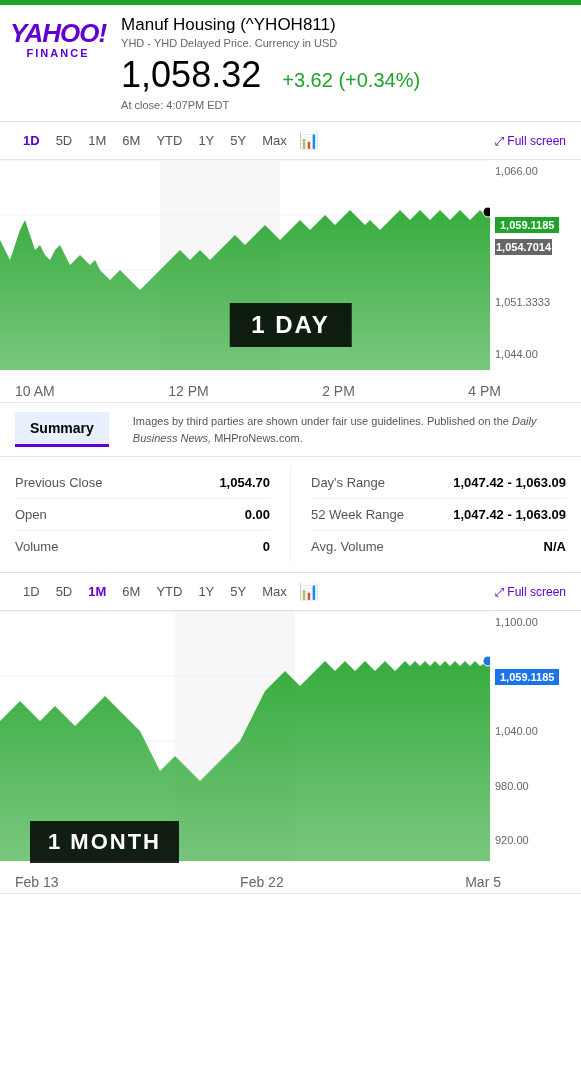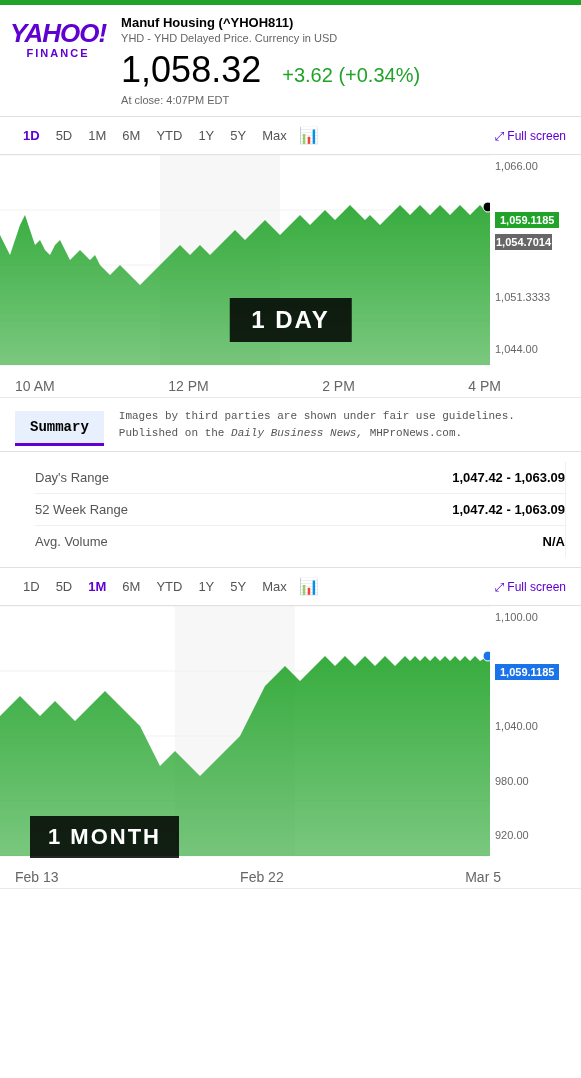--- a/index.html
+++ b/index.html
@@ -52,22 +52,22 @@
       letter-spacing: 2px;
       text-transform: uppercase;
       margin-top: 1px;
     }
 
     .stock-info {
       flex: 1;
     }
 
     .stock-name {
-      font-size: 13px;
-      font-weight: 700;
+      font-size: 17px;
+      font-weight: 400;
       color: #000;
       margin-bottom: 2px;
     }
 
     .stock-subtitle {
       font-size: 11px;
       color: #666;
       margin-bottom: 5px;
     }
 
@@ -200,25 +200,24 @@
       font-size: 11px;
       font-weight: 600;
       padding: 2px 1px;
       white-space: nowrap;
       margin-top: 3px;
     }
 
     
     .tabs-section {
       display: flex;
-      align-items: flex-end;
+      align-items: center;
       padding: 5px 15px;
       border-bottom: 1px solid #e0e0e0;
-      gap: 15px;
-      font-family: Liberation Mono, monospace;
+      gap: 24px;
     }
 
     .tab-item {
       padding: 8px 15px;
       font-size: 14px;
       font-weight: 600;
       cursor: pointer;
       border-bottom: 3px solid transparent;
     }
 
@@ -382,20 +381,34 @@
 <div class="tabs-section">
   <div class="tab-item active">Summary</div>
   <div class="fair-use-text">
     <span>Images by third parties are shown under fair use guidelines.  Published on the </span><em>Daily Business News,</em><span> MHProNews.com.</span>
   </div>
 </div>
 
 <div class="stats-section">
   <div style="display:flex; gap:0;">
 
+    <div class="stat-col">
+      <div class="stat-row">
+        <span class="stat-label">Previous Close</span>
+        <span class="stat-value">1,054.70</span>
+      </div>
+      <div class="stat-row">
+        <span class="stat-label">Open</span>
+        <span class="stat-value">0.00</span>
+      </div>
+      <div class="stat-row">
+        <span class="stat-label">Volume</span>
+        <span class="stat-value">0</span>
+      </div>
+    </div>
 
     <div class="stat-col">
       <div class="stat-row">
         <span class="stat-label">Day's Range</span>
         <span class="stat-value">1,047.42 - 1,063.09</span>
       </div>
       <div class="stat-row">
         <span class="stat-label">52 Week Range</span>
         <span class="stat-value">1,047.42 - 1,063.09</span>
       </div>

